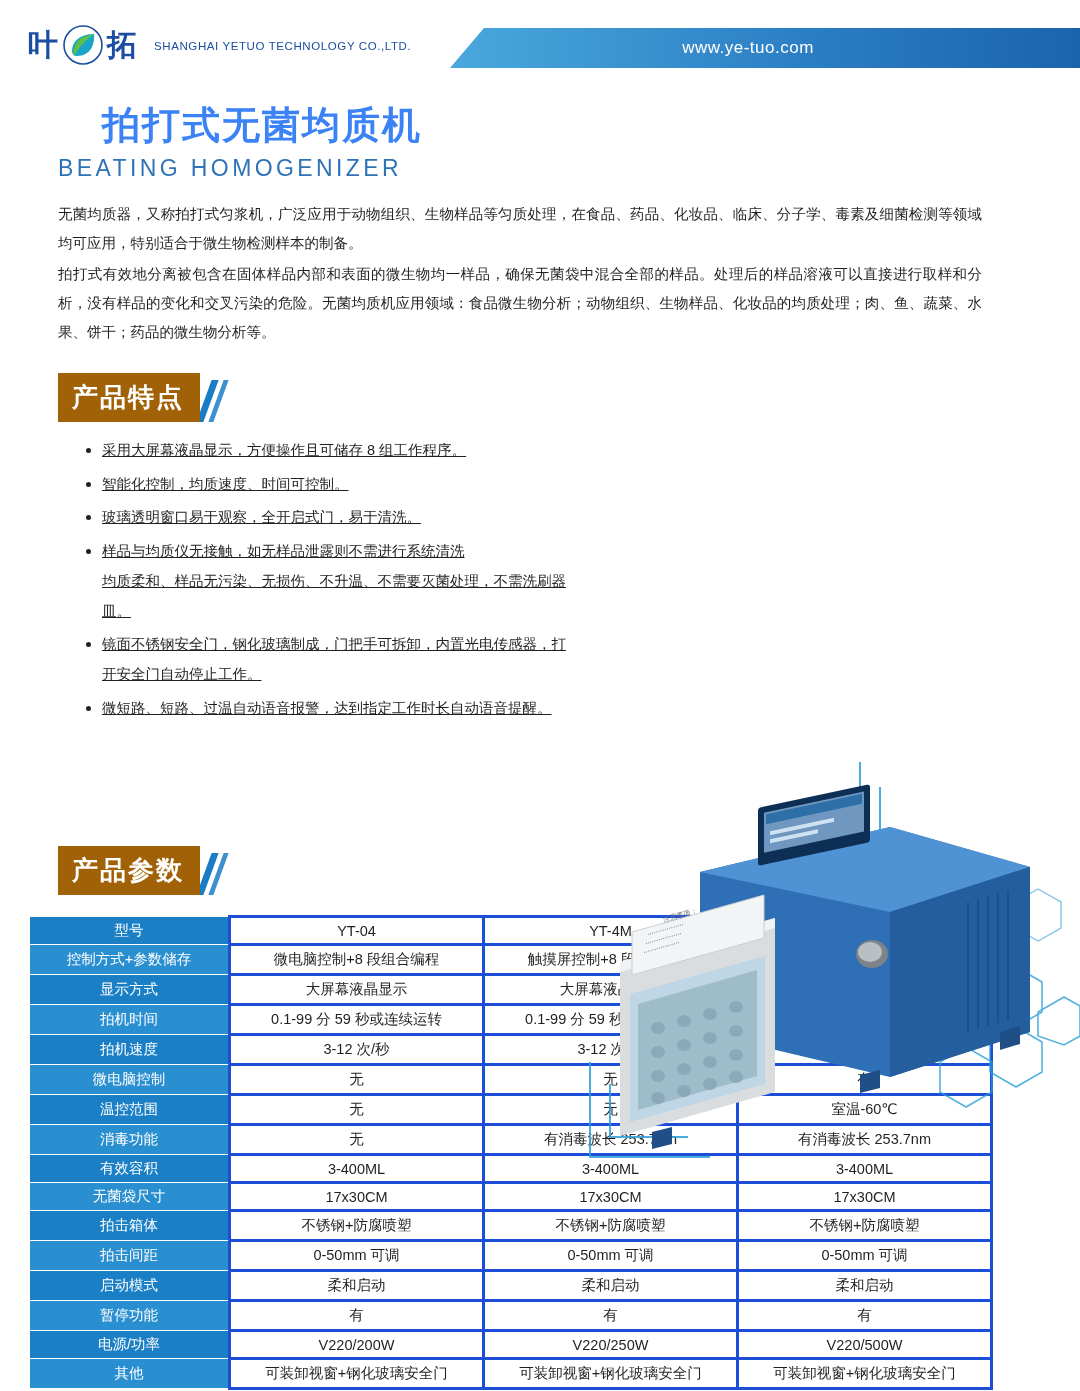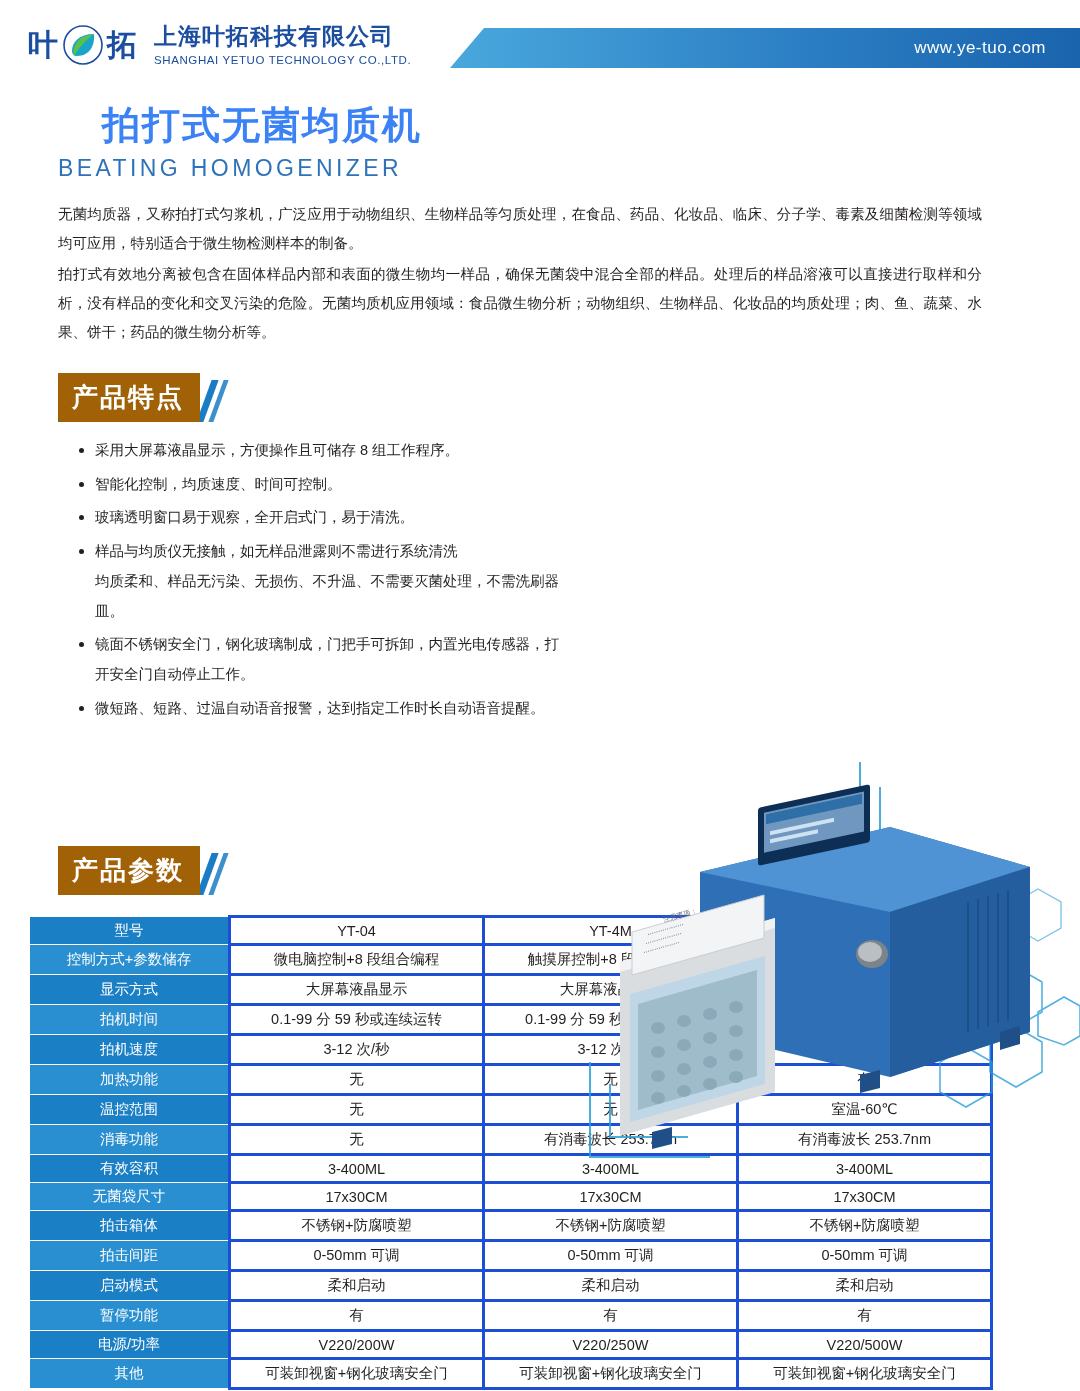--- a/index.html
+++ b/index.html
@@ -57,21 +57,21 @@
     letter-spacing: 0.6px;
     margin-top: 2px;
   }
   .header-bar {
     position: absolute;
     right: 0; top: 28px;
     width: 630px; height: 40px;
     background: linear-gradient(90deg, #4aa8dd 0%, #2c7fc4 55%, #1a64ad 100%);
     display: flex;
     align-items: center;
-    justify-content: flex-end;
+    justify-content: center;
     padding-right: 34px;
     clip-path: polygon(34px 0, 100% 0, 100% 100%, 0 100%);
   }
   .header-bar .url {
     color: #ffffff;
     font-size: 17px;
     letter-spacing: 0.5px;
   }
 
   
@@ -129,22 +129,23 @@
     position:absolute; top:0; height: 42px; width: 7px;
     background: #1a7cc4;
     transform: skewX(-20deg);
   }
   .sec-head .slash span:nth-child(1) { left: 4px; }
   .sec-head .slash span:nth-child(2) { left: 16px; width:5px; opacity:0.85;}
 
   
   .features-wrap {
     position: relative;
-    padding: 4px 0 0 1px;
+    padding: 4px 0 0 8px;
     min-height: 380px;
+    text-decoration: underline;
   }
   .features {
     width: 560px;
     padding-left: 78px;
     font-size: 14.5px;
     line-height: 2.05;
   }
   .feat {
     position: relative;
     padding-left: 16px;
@@ -207,21 +208,20 @@
       <span class="logo-leaf">
         <svg width="40" height="40" viewBox="0 0 40 40">
           <circle cx="20" cy="20" r="19" fill="none" stroke="#1b4da0" stroke-width="1.6"></circle>
           <path d="M31 9 C16 9 9 17 9 26 C9 29 11 31 14 31 C27 31 32 20 31 9 Z" fill="#19a5c9"></path>
           <path d="M31 9 C24 14 17 21 11 31 C9 26 12 16 20 12 Z" fill="#5cc247"></path>
         </svg>
       </span>
       <span class="logo-char">拓</span>
     </div>
     <div class="logo-text">
-      <div class="cn">上海叶拓科技有限公司</div>
       <div class="en">SHANGHAI YETUO TECHNOLOGY CO.,LTD.</div>
     </div>
   </div>
   <div class="header-bar">
     <span class="url">www.ye-tuo.com</span>
   </div>
 </div>
 
 
 <div class="title-zone">
@@ -369,21 +369,21 @@
           <td class="val">0.1-99 分 59 秒或连续运转</td>
           <td class="val">0.1-99 分 59 秒或连续运转</td>
         </tr>
         <tr>
           <td class="lbl">拍机速度</td>
           <td class="val">3-12 次/秒</td>
           <td class="val">3-12 次/秒</td>
           <td class="val">3-12 次/秒</td>
         </tr>
         <tr>
-          <td class="lbl">加热功能</td>
+          <td class="lbl">微电脑控制</td>
           <td class="val">无</td>
           <td class="val">无</td>
           <td class="val">有</td>
         </tr>
         <tr>
           <td class="lbl">温控范围</td>
           <td class="val">无</td>
           <td class="val">无</td>
           <td class="val">室温-60℃</td>
         </tr>

